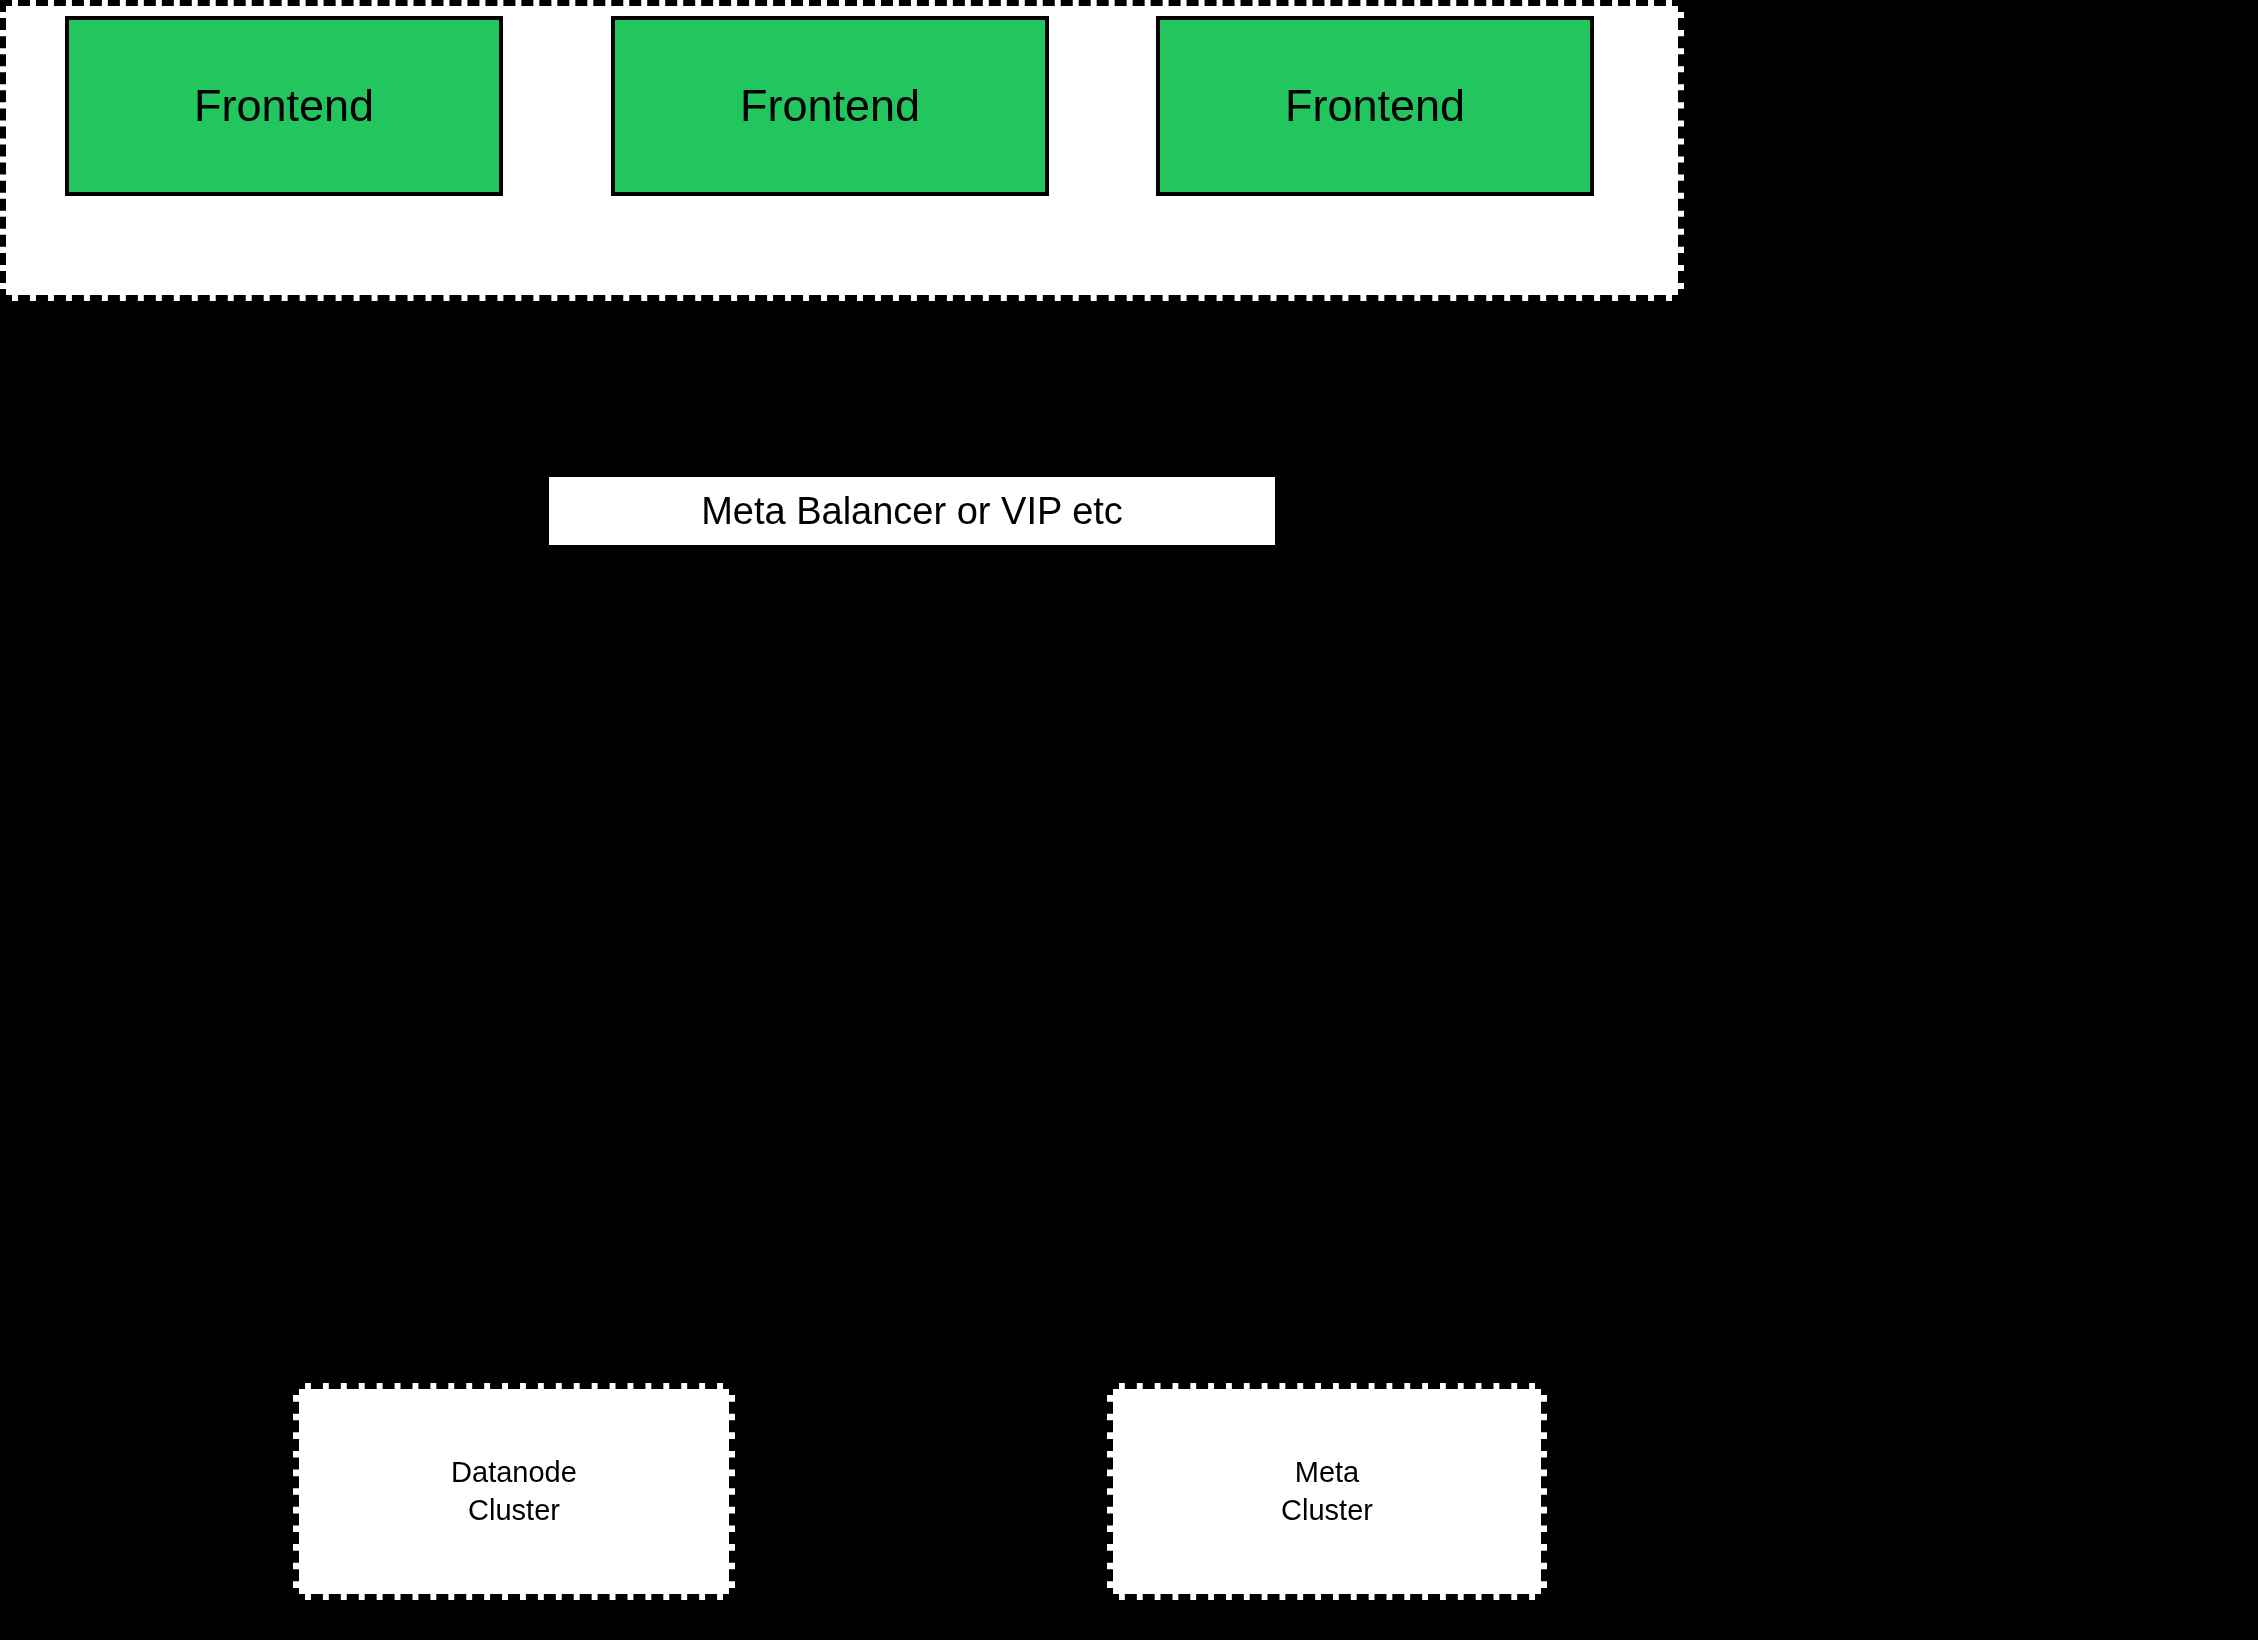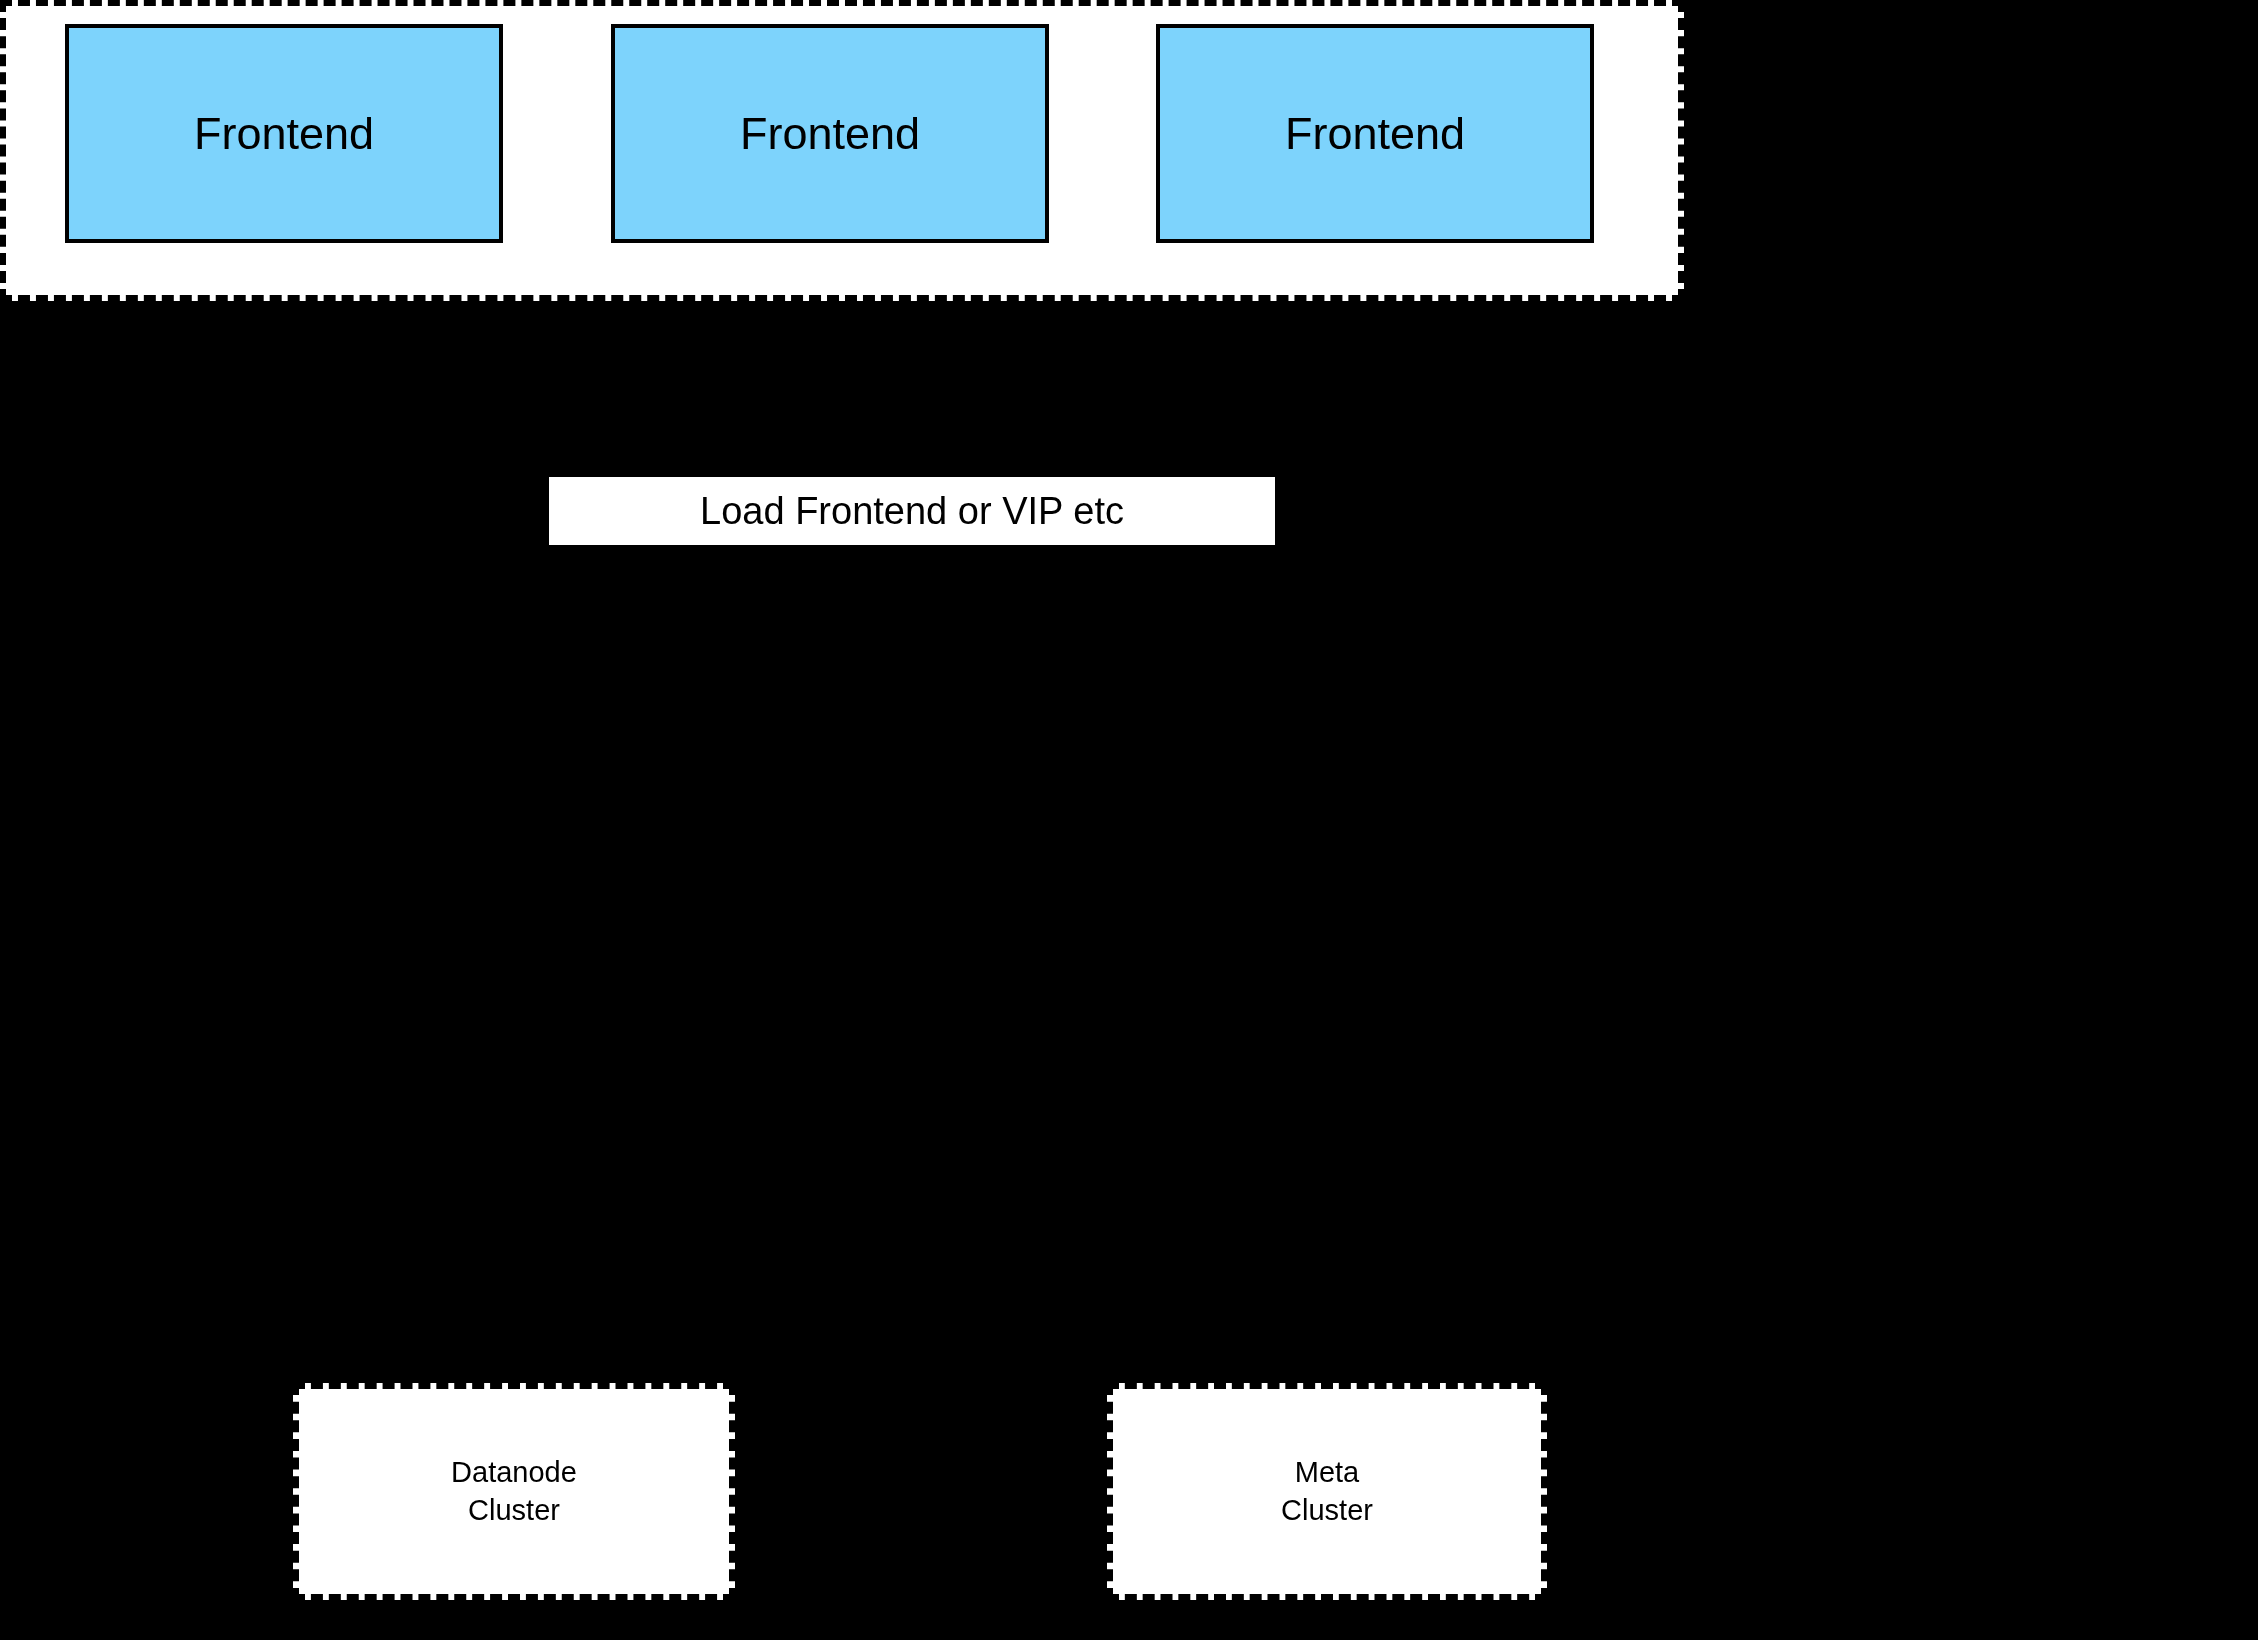--- a/index.html
+++ b/index.html
@@ -56,24 +56,24 @@
     height: 289px;
     background: #ffffff;
     border: 6.4px dashed #000000;
     display: block;
   }
 
   
   .frontend-node {
     position: absolute;
     box-sizing: border-box;
-    top: 24px;
+    top: 16px;
     width: 438px;
-    height: 219px;
-    background: #7dd3fc;
+    height: 180px;
+    background: #22c55e;
     border: 4.5px solid #000000;
     display: flex;
     align-items: center;
     justify-content: center;
     font-size: 45px;
     color: #000000;
   }
   #frontend-node-0 { left: 65px; }
   #frontend-node-1 { left: 611px; }
   #frontend-node-2 { left: 1156px; }
@@ -109,21 +109,21 @@
 </head>
 <body>
 
 <div id="canvas">
 
   <div class="node" id="client-node">
     <span>client</span>
   </div>
 
   <div class="node" id="load-balancer-node">
-    <span>Load Frontend or VIP etc</span>
+    <span>Meta Balancer or VIP etc</span>
   </div>
 
   <div id="frontend-group">
 
     <div class="frontend-node" id="frontend-node-0">
       <span>Frontend</span>
     </div>
 
     <div class="frontend-node" id="frontend-node-1">
       <span>Frontend</span>

